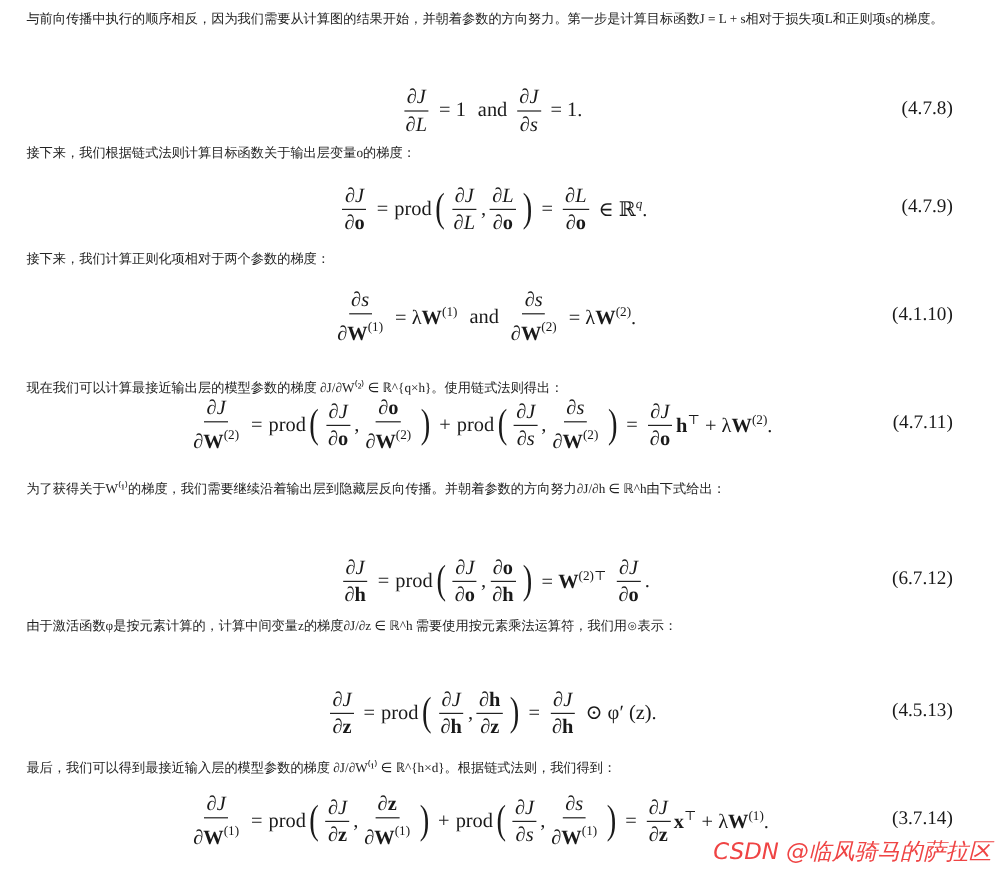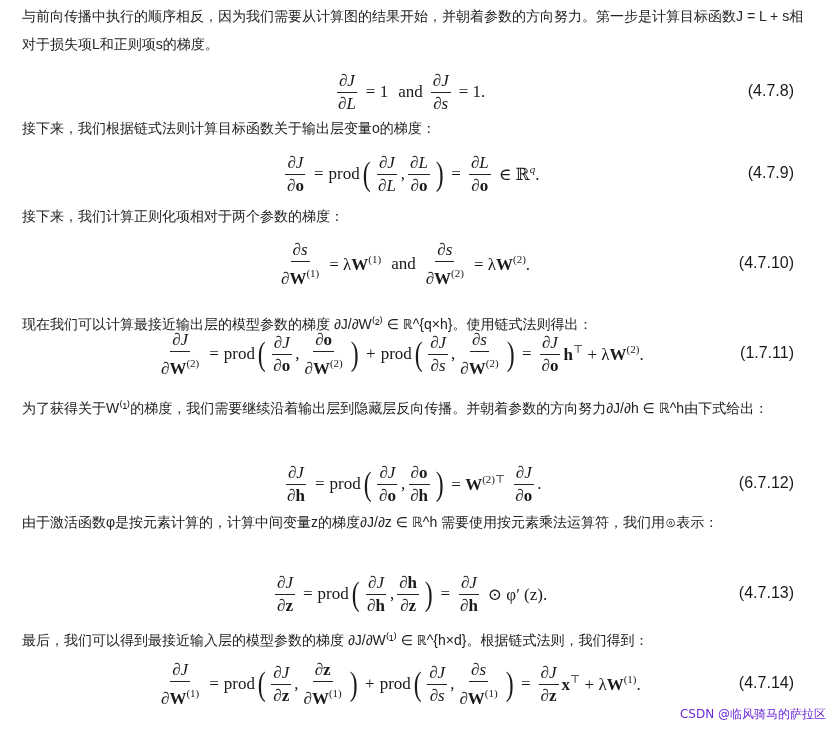--- a/index.html
+++ b/index.html
@@ -1,31 +1,31 @@
 <!DOCTYPE html>
 <html><head>
 <meta charset="utf-8">
 <style>
   html, body { margin: 0; padding: 0; background: #ffffff; }
   body { width: 834px; height: 729px; position: relative; overflow: hidden;
          font-family: "DejaVu Serif", "Liberation Serif", serif; color: #1a1a1a; }
-  .p { position: absolute; left: 22px; width: 790px; font-size: 14px; line-height: 28px;
-       font-family: Liberation Sans, sans-serif; color: #222; }
+  .p { position: absolute; left: 22px; width: 790px; font-size: 11px; line-height: 28px;
+       font-family: Liberation Serif, serif; color: #222; }
   .eq { position: absolute; left: 0; width: 834px; height: 56px; }
   .eq-body { position: absolute; top: 0; display: flex; align-items: center; height: 56px;
              font-family: "Liberation Serif", "DejaVu Serif", serif; font-size: 17px; white-space: nowrap; }
-  .eq-num { position: absolute; right: 40px; top: 18px; font-family: Liberation Sans, sans-serif; font-size: 16px; }
+  .eq-num { position: absolute; right: 40px; top: 18px; font-family: Liberation Serif, serif; font-size: 16px; }
   .frac { display: inline-flex; flex-direction: column; align-items: center; margin: 0 3px; vertical-align: middle; }
   .frac .n { border-bottom: 1px solid #222; padding: 0 2px 1px; line-height: 20px; }
   .frac .d { padding: 1px 2px 0; line-height: 20px; }
   .paren { font-size: 34px; line-height: 1; font-weight: 100; margin: 0 1px; transform: scaleX(0.7); display: inline-block; }
   .m { font-style: italic; }
   .sp { margin: 0 5px; }
   sup { font-size: 11px; vertical-align: 7px; }
-  .wm { position: absolute; right: 8px; bottom: 6px; font-family: "DejaVu Sans", sans-serif; font-size: 12px; color: #6d28d9; }
+  .wm { position: absolute; right: 8px; bottom: 6px; font-family: "DejaVu Sans", sans-serif; font-size: 19px; color: #ef4444; font-style: italic; }
 </style>
 </head>
 <body>
 
 <div class="p" style="top:2px">与前向传播中执行的顺序相反，因为我们需要从计算图的结果开始，并朝着参数的方向努力。第一步是计算目标函数J = L + s相对于损失项L和正则项s的梯度。</div>
 
 <div class="eq" style="top:64px">
   <div class="eq-body" style="left:333px">
     <span class="frac">
         <span class="n m">∂J</span>
@@ -80,21 +80,21 @@
         <span class="d">∂<b>W</b><sup>(1)</sup></span>
       </span>
     <span class="sp">= λ<b>W</b><sup>(1)</sup></span>
     <span class="sp">and</span>
     <span class="frac">
         <span class="n m">∂s</span>
         <span class="d">∂<b>W</b><sup>(2)</sup></span>
       </span>
     <span class="sp">= λ<b>W</b><sup>(2)</sup>.</span>
   </div>
-  <div class="eq-num">(4.7.10)</div>
+  <div class="eq-num">(4.1.10)</div>
 </div>
 
 <div class="p" style="top:310px">现在我们可以计算最接近输出层的模型参数的梯度 ∂J/∂W⁽²⁾ ∈ ℝ^{q×h}。使用链式法则得出：</div>
 
 <div class="eq" style="top:326px">
   <div class="eq-body" style="left:156px">
     <span class="frac">
         <span class="n m">∂J</span>
         <span class="d">∂<b>W</b><sup>(2)</sup></span>
       </span>
@@ -120,21 +120,21 @@
         <span class="d">∂<b>W</b><sup>(2)</sup></span>
       </span>
     <span class="paren">)</span>
     <span class="sp">=</span>
     <span class="frac">
         <span class="n m">∂J</span>
         <span class="d">∂<b>o</b></span>
       </span>
     <span><b>h</b><sup>⊤</sup> + λ<b>W</b><sup>(2)</sup>.</span>
   </div>
-  <div class="eq-num">(1.7.11)</div>
+  <div class="eq-num">(4.7.11)</div>
 </div>
 
 <div class="p" style="top:394px">为了获得关于W⁽¹⁾的梯度，我们需要继续沿着输出层到隐藏层反向传播。并朝着参数的方向努力∂J/∂h ∈ ℝ^h由下式给出：</div>
 
 <div class="eq" style="top:456px">
   <div class="eq-body" style="left:282px">
     <span class="frac">
         <span class="n m">∂J</span>
         <span class="d">∂<b>h</b></span>
       </span>
@@ -177,21 +177,21 @@
         <span class="d">∂<b>z</b></span>
       </span>
     <span class="paren">)</span>
     <span class="sp">=</span>
     <span class="frac">
         <span class="n m">∂J</span>
         <span class="d">∂<b>h</b></span>
       </span>
     <span class="sp">⊙ φ′ (z).</span>
   </div>
-  <div class="eq-num">(4.7.13)</div>
+  <div class="eq-num">(4.5.13)</div>
 </div>
 
 <div class="p" style="top:626px">最后，我们可以得到最接近输入层的模型参数的梯度 ∂J/∂W⁽¹⁾ ∈ ℝ^{h×d}。根据链式法则，我们得到：</div>
 
 <div class="eq" style="top:656px">
   <div class="eq-body" style="left:156px">
     <span class="frac">
         <span class="n m">∂J</span>
         <span class="d">∂<b>W</b><sup>(1)</sup></span>
       </span>
@@ -217,16 +217,16 @@
         <span class="d">∂<b>W</b><sup>(1)</sup></span>
       </span>
     <span class="paren">)</span>
     <span class="sp">=</span>
     <span class="frac">
         <span class="n m">∂J</span>
         <span class="d">∂<b>z</b></span>
       </span>
     <span><b>x</b><sup>⊤</sup> + λ<b>W</b><sup>(1)</sup>.</span>
   </div>
-  <div class="eq-num">(4.7.14)</div>
+  <div class="eq-num">(3.7.14)</div>
 </div>
 
 <div class="wm">CSDN @临风骑马的萨拉区</div>
 
 </body></html>

